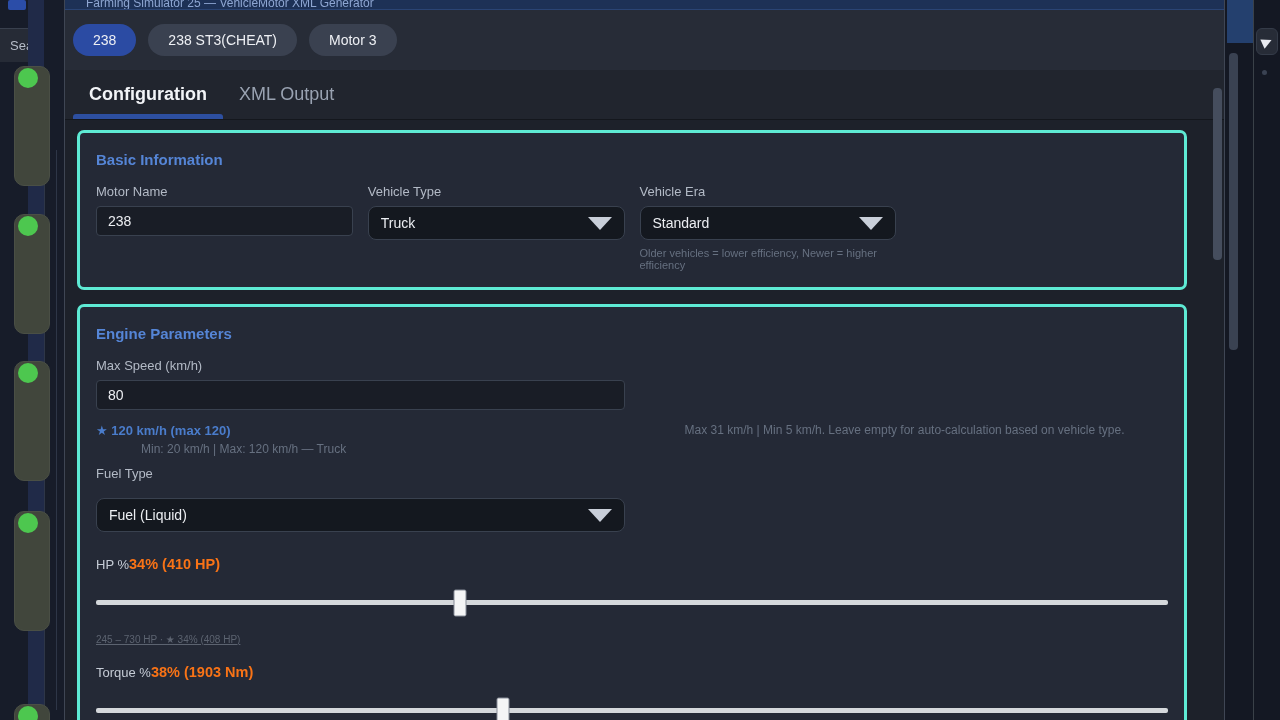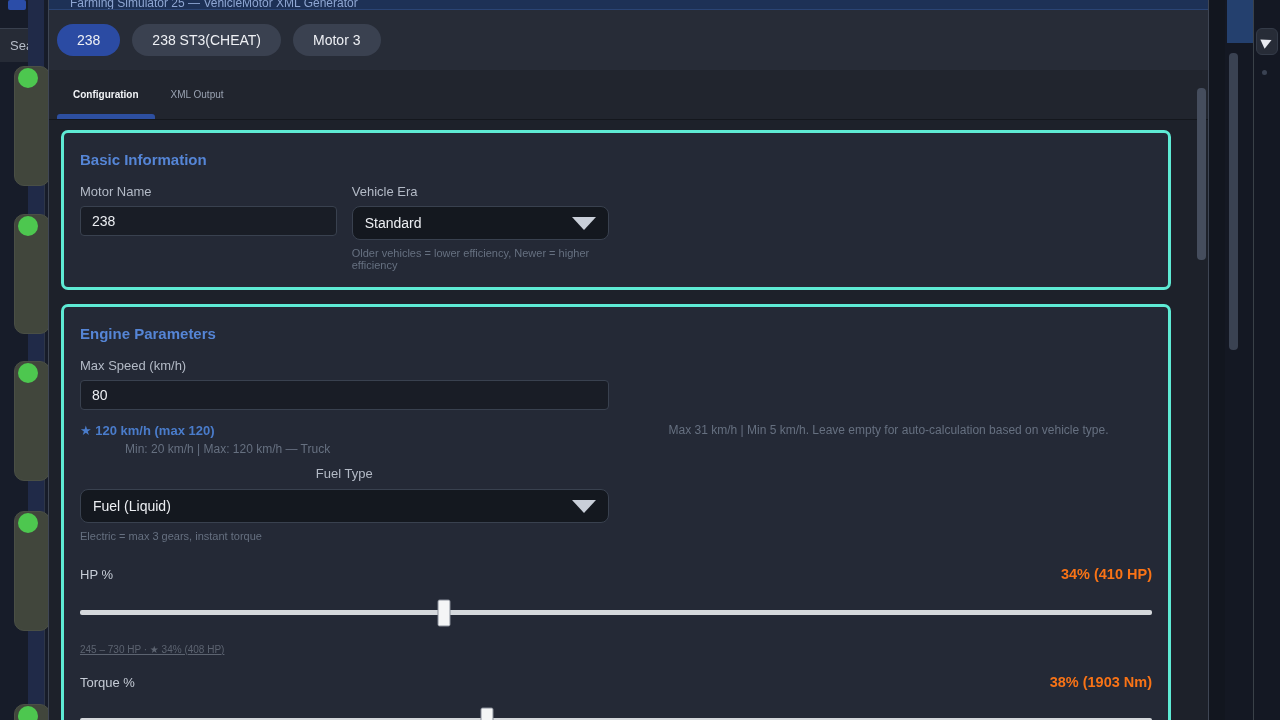--- a/index.html
+++ b/index.html
@@ -26,32 +26,32 @@
   .bg-blue-block { position:absolute; left:2px; top:0; width:26px; height:43px; background:#24406e; }
   .page-scroll-thumb { position:absolute; left:4px; top:53px; width:9px; height:297px; background:#3a4252; border-radius:4px; }
   .bg-edge-line { position:absolute; left:28px; top:0; width:1px; height:720px; background:#3a4148; }
   .tri-btn { position:absolute; left:31px; top:28px; width:22px; height:27px; background:#272c37;
              border:1px solid #343b48; border-radius:6px; display:flex; align-items:center; justify-content:center; }
   .tri { width:0; height:0; border-top:5px solid transparent; border-bottom:5px solid transparent;
          border-left:10px solid #e8eaf0; transform:rotate(-25deg); }
   .mini-dot { position:absolute; left:37px; top:70px; width:5px; height:5px; border-radius:50%; background:#3a4252; }
 
   
-  .modal { position:absolute; left:48px; top:0; width:1161px; height:720px; background:#1d212a;
+  .modal { position:absolute; left:64px; top:0; width:1161px; height:720px; background:#1d212a;
            border-left:1px solid #3f4654; border-right:1px solid #3f4654; }
   .titlebar { height:10px; background:#1d3156; border-bottom:1px solid #2a4474; overflow:hidden; }
   .titlebar span { display:block; margin-top:-4px; padding-left:21px; font-size:12px; color:#8ea6d2; white-space:nowrap; }
 
   .pill-row { height:60px; background:#272c37; display:flex; align-items:center; padding-left:8px; gap:12px; }
   .pill { height:32px; padding:0 20px; border:none; border-radius:17px; background:#3a4150; color:#eef0f4;
           font-size:14px; font-family:inherit; display:flex; align-items:center; cursor:pointer; }
   .pill.active { background:#2b4ba3; }
 
   .tabbar { height:50px; background:#21252e; border-bottom:1px solid #14171d; display:flex; padding-left:8px; }
-  .tab { position:relative; height:100%; display:flex; align-items:center; padding:0 16px; font-size:10px;
+  .tab { position:relative; height:100%; display:flex; align-items:center; padding:0 16px; font-size:18px;
          color:#99a2b1; cursor:pointer; }
   .tab.active { color:#f2f4f7; font-weight:bold; }
   .tab.active .underline { position:absolute; left:0; right:0; bottom:0; height:5px; background:#2d4fa0;
                            border-radius:3px 3px 0 0; }
 
   .content { position:absolute; left:0; top:120px; width:100%; height:600px; padding:10px 37px 0 12px; overflow:hidden; }
   .card { background:#242936; border:3px solid #5eead4; border-radius:7px; padding:14px 16px 16px; margin-bottom:14px; }
   .card h3 { color:#5585d6; font-size:15px; font-weight:bold; margin:4px 0 16px; }
 
   .grid4 { display:grid; grid-template-columns:repeat(4,1fr); gap:15px; }
@@ -62,25 +62,25 @@
   .select { height:34px; background:#14181f; border:1px solid #39414f; border-radius:8px; display:flex;
             align-items:center; justify-content:space-between; padding:0 12px; cursor:pointer; }
   .select .val { font-size:14px; color:#eceef2; }
   .caret { width:0; height:0; border-left:12px solid transparent; border-right:12px solid transparent;
            border-top:13px solid #c9cfd9; }
   .helper { font-size:11px; color:#667080; margin-top:7px; }
   .helper-12 { font-size:12px; color:#667080;padding-left:45px; }
   .helper-blue { font-size:13px; font-weight:bold; color:#4a7ccb; margin-top:13px; }
   .mt4 { margin-top:4px; } .mt13 { margin-top:13px; }
   .fuel-group { margin-top:10px; }
-  .fuel-group .f-label { margin-bottom:8px;text-align:center; }
+  .fuel-group .f-label { margin-bottom:17px; }
 
   .sliders { margin-top:24px; }
   .slider-row { margin-bottom:19px; }
-  .slider-head { display:flex; justify-content:space-between; align-items:baseline; }
+  .slider-head { display:flex; justify-content:flex-start; align-items:baseline; }
   .s-label { font-size:13px; color:#c6ccd6; }
   .s-value { font-size:14.5px; font-weight:bold; color:#f97316; }
   .track-wrap { position:relative; margin-top:17px; height:27px; display:flex; align-items:center; }
   .track { position:relative; width:100%; height:5px; background:#d5d8dc; border-radius:2px; }
   .thumb { position:absolute; top:50%; width:13px; height:27px; background:#f4f5f6; border:1px solid #878d98;
            border-radius:2px; transform:translate(-50%,-50%); }
   .s-helper { font-size:10px; color:#5c6370; margin-top:18px;text-decoration:underline; }
 
   .modal-scroll-thumb { position:absolute; right:2px; top:88px; width:9px; height:172px; background:#454d5d; border-radius:4px; }
 </style>
@@ -147,20 +147,27 @@
     </div>
 
     <div class="content">
 
       <section class="card">
         <h3>Basic Information</h3>
         <div class="grid4">
           <div>
             <div class="f-label">Motor Name</div>
             <input class="f-input" value="238" style="">
+          </div>
+          <div>
+            <div class="f-label">Vehicle Type</div>
+            <div class="select">
+              <span class="val">Truck</span>
+              <span class="caret"></span>
+            </div>
           </div>
           <div>
             <div class="f-label">Vehicle Era</div>
             <div class="select">
               <span class="val">Standard</span>
               <span class="caret"></span>
             </div>
             <div class="helper">Older vehicles = lower efficiency, Newer = higher efficiency</div>
           </div>
         </div>
@@ -179,21 +186,20 @@
         <div class="grid2">
           <div>
             <div class="helper-blue">★ 120 km/h  (max 120)</div>
             <div class="helper-12 mt4">Min: 20 km/h | Max: 120 km/h — Truck</div>
             <div class="fuel-group">
               <div class="f-label">Fuel Type</div>
               <div class="select">
                 <span class="val">Fuel (Liquid)</span>
                 <span class="caret"></span>
               </div>
-              <div class="helper">Electric = max 3 gears, instant torque</div>
             </div>
           </div>
           <div>
             <div class="helper-12 mt13">Max 31 km/h | Min 5 km/h. Leave empty for auto-calculation based on vehicle type.</div>
           </div>
         </div>
 
         <div class="sliders">
 
           <div class="slider-row">

